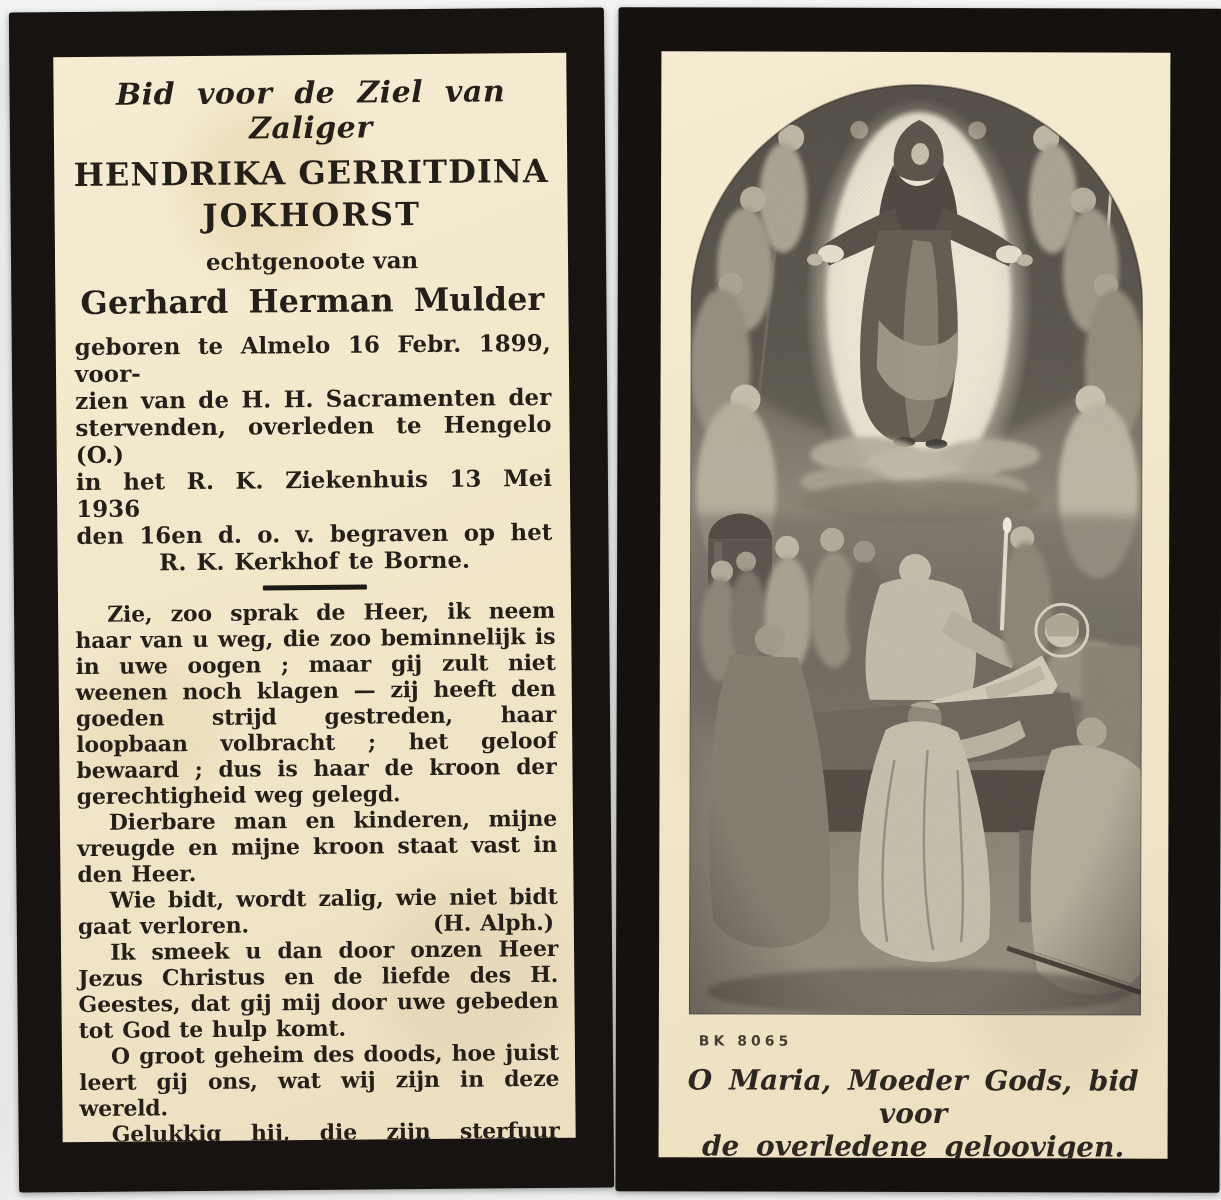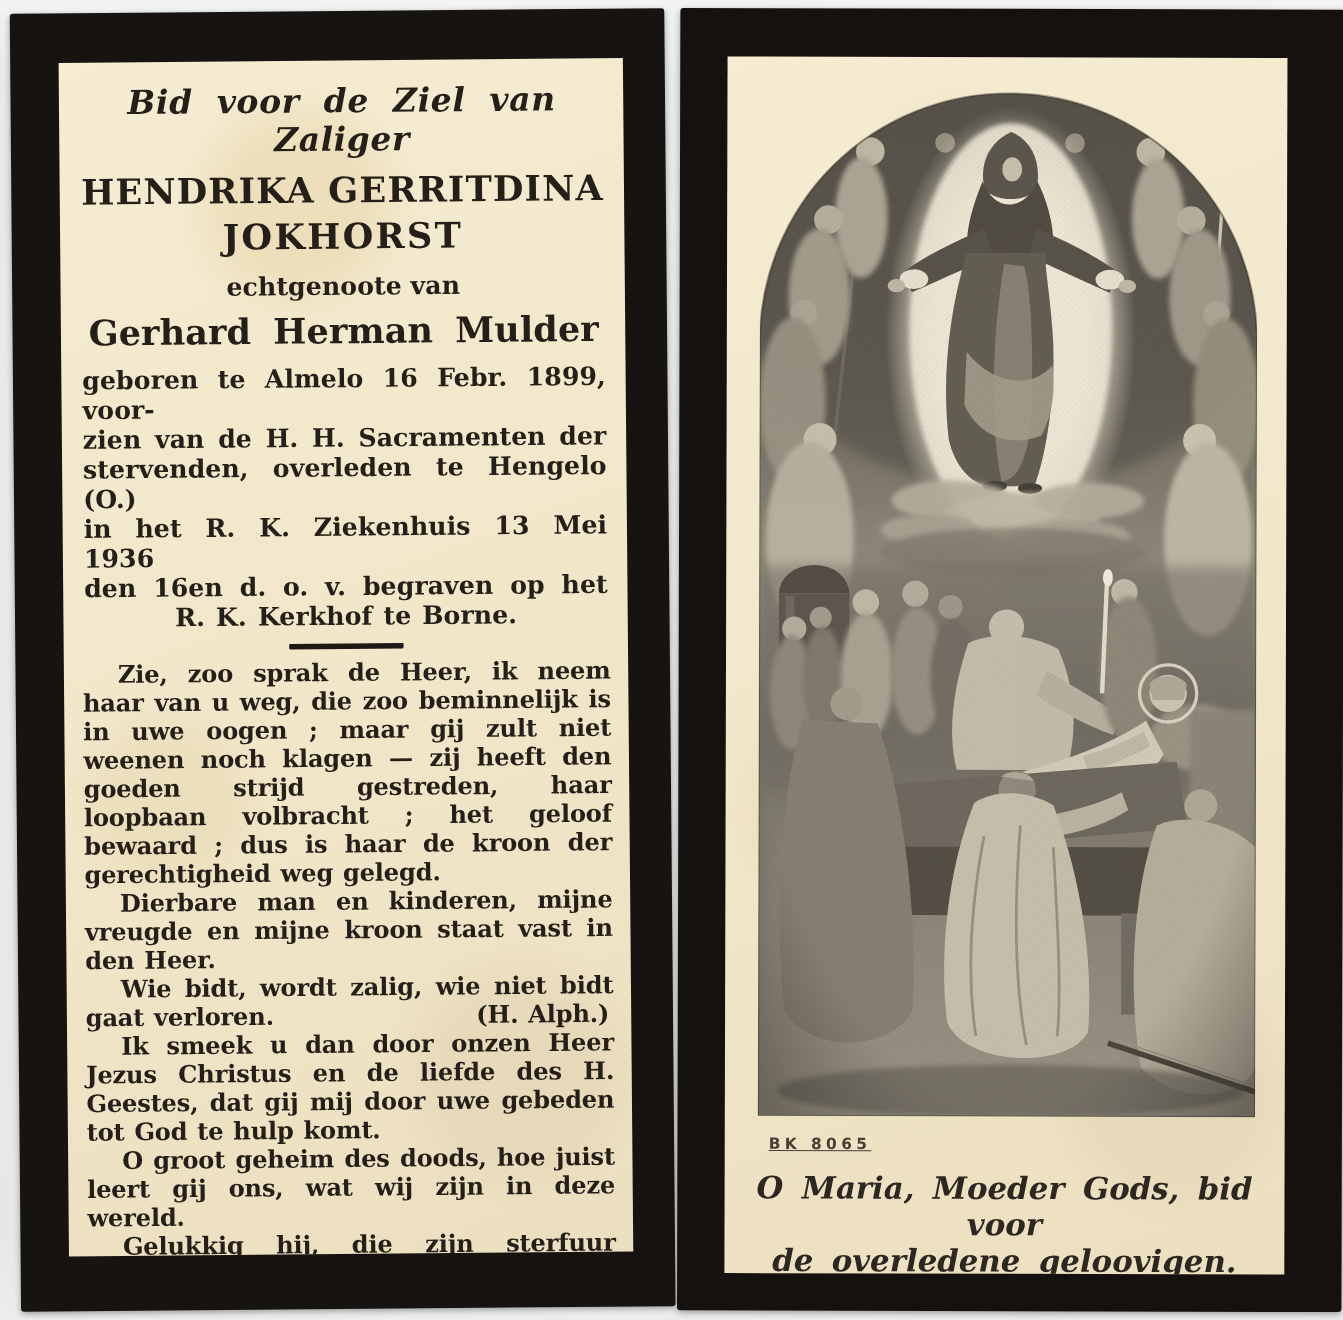--- a/index.html
+++ b/index.html
@@ -38,21 +38,21 @@
   .bodytext{font-weight:700;font-size:22px;line-height:26px;text-align:justify;text-indent:32px;margin:0;word-spacing:1.5px;letter-spacing:-.2px;hyphens:auto;}
   .quote{position:relative;}
   .quote .attr{position:absolute;right:4px;bottom:0;text-indent:0;}
 
   
   .plate{position:absolute;left:30px;top:18px;width:452px;height:945px;}
   .plate svg{display:block;width:452px;height:945px;}
   .plate-number{
     position:absolute;left:40px;top:981px;
     font-family:"DejaVu Sans","Liberation Sans",sans-serif;
-    font-weight:700;font-size:14px;letter-spacing:4px;color:#453f34;text-decoration:underline;
+    font-weight:700;font-size:14px;letter-spacing:4px;color:#453f34;
   }
   .caption{position:absolute;left:0;top:1012px;width:100%;text-align:center;}
   .caption .cline{font-style:italic;font-weight:700;font-size:28px;line-height:33px;word-spacing:7px;color:#2c2720;}
 </style>
 </head>
 <body>
 
 <div class="card card-left">
   <div class="paper">
     <div class="front-inner">

